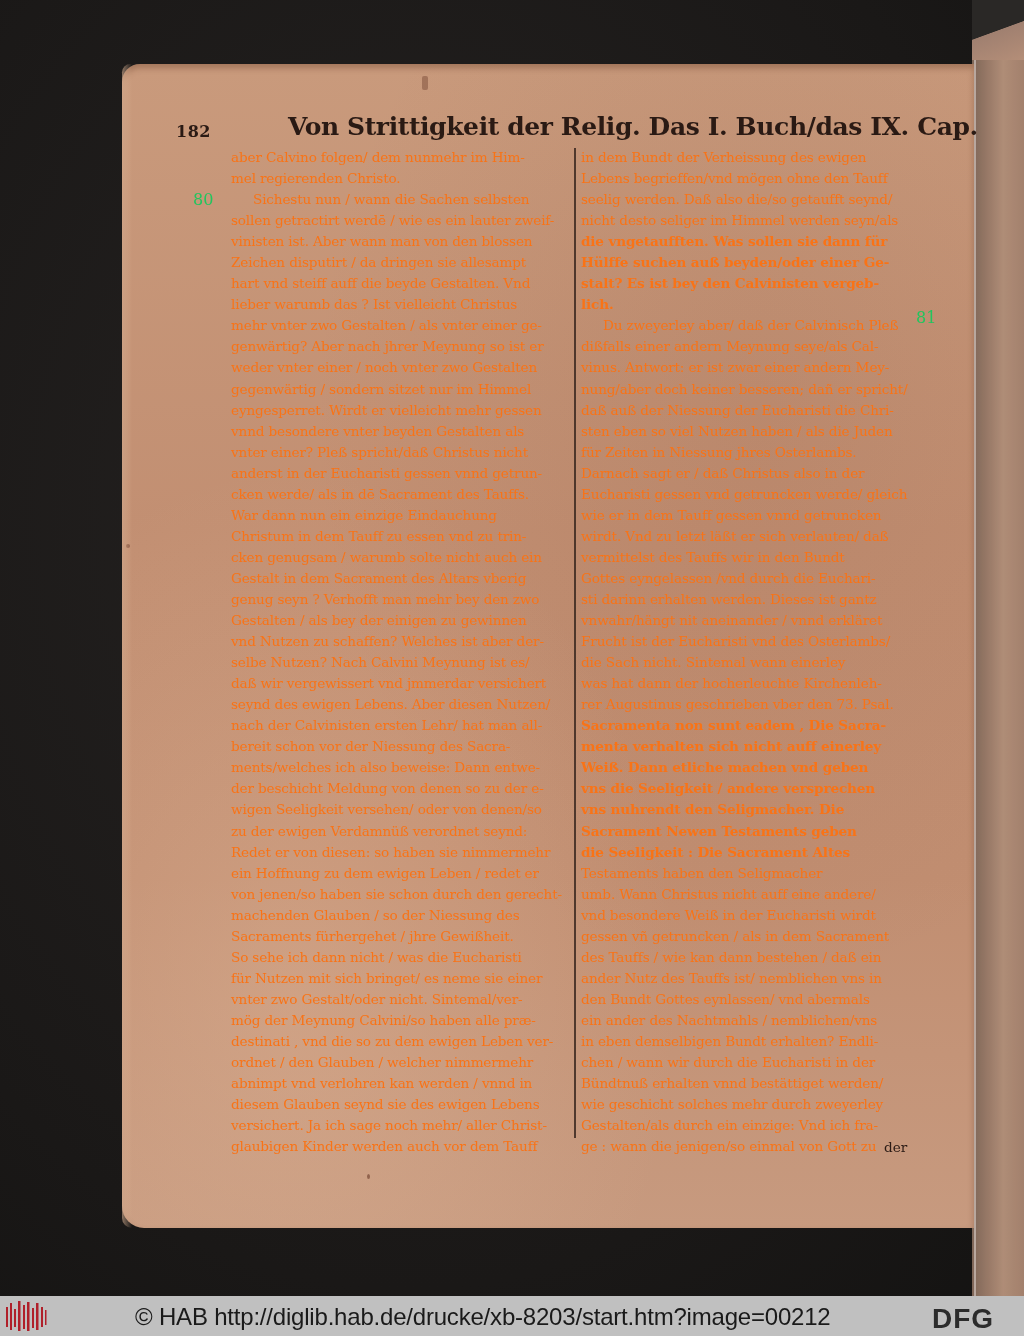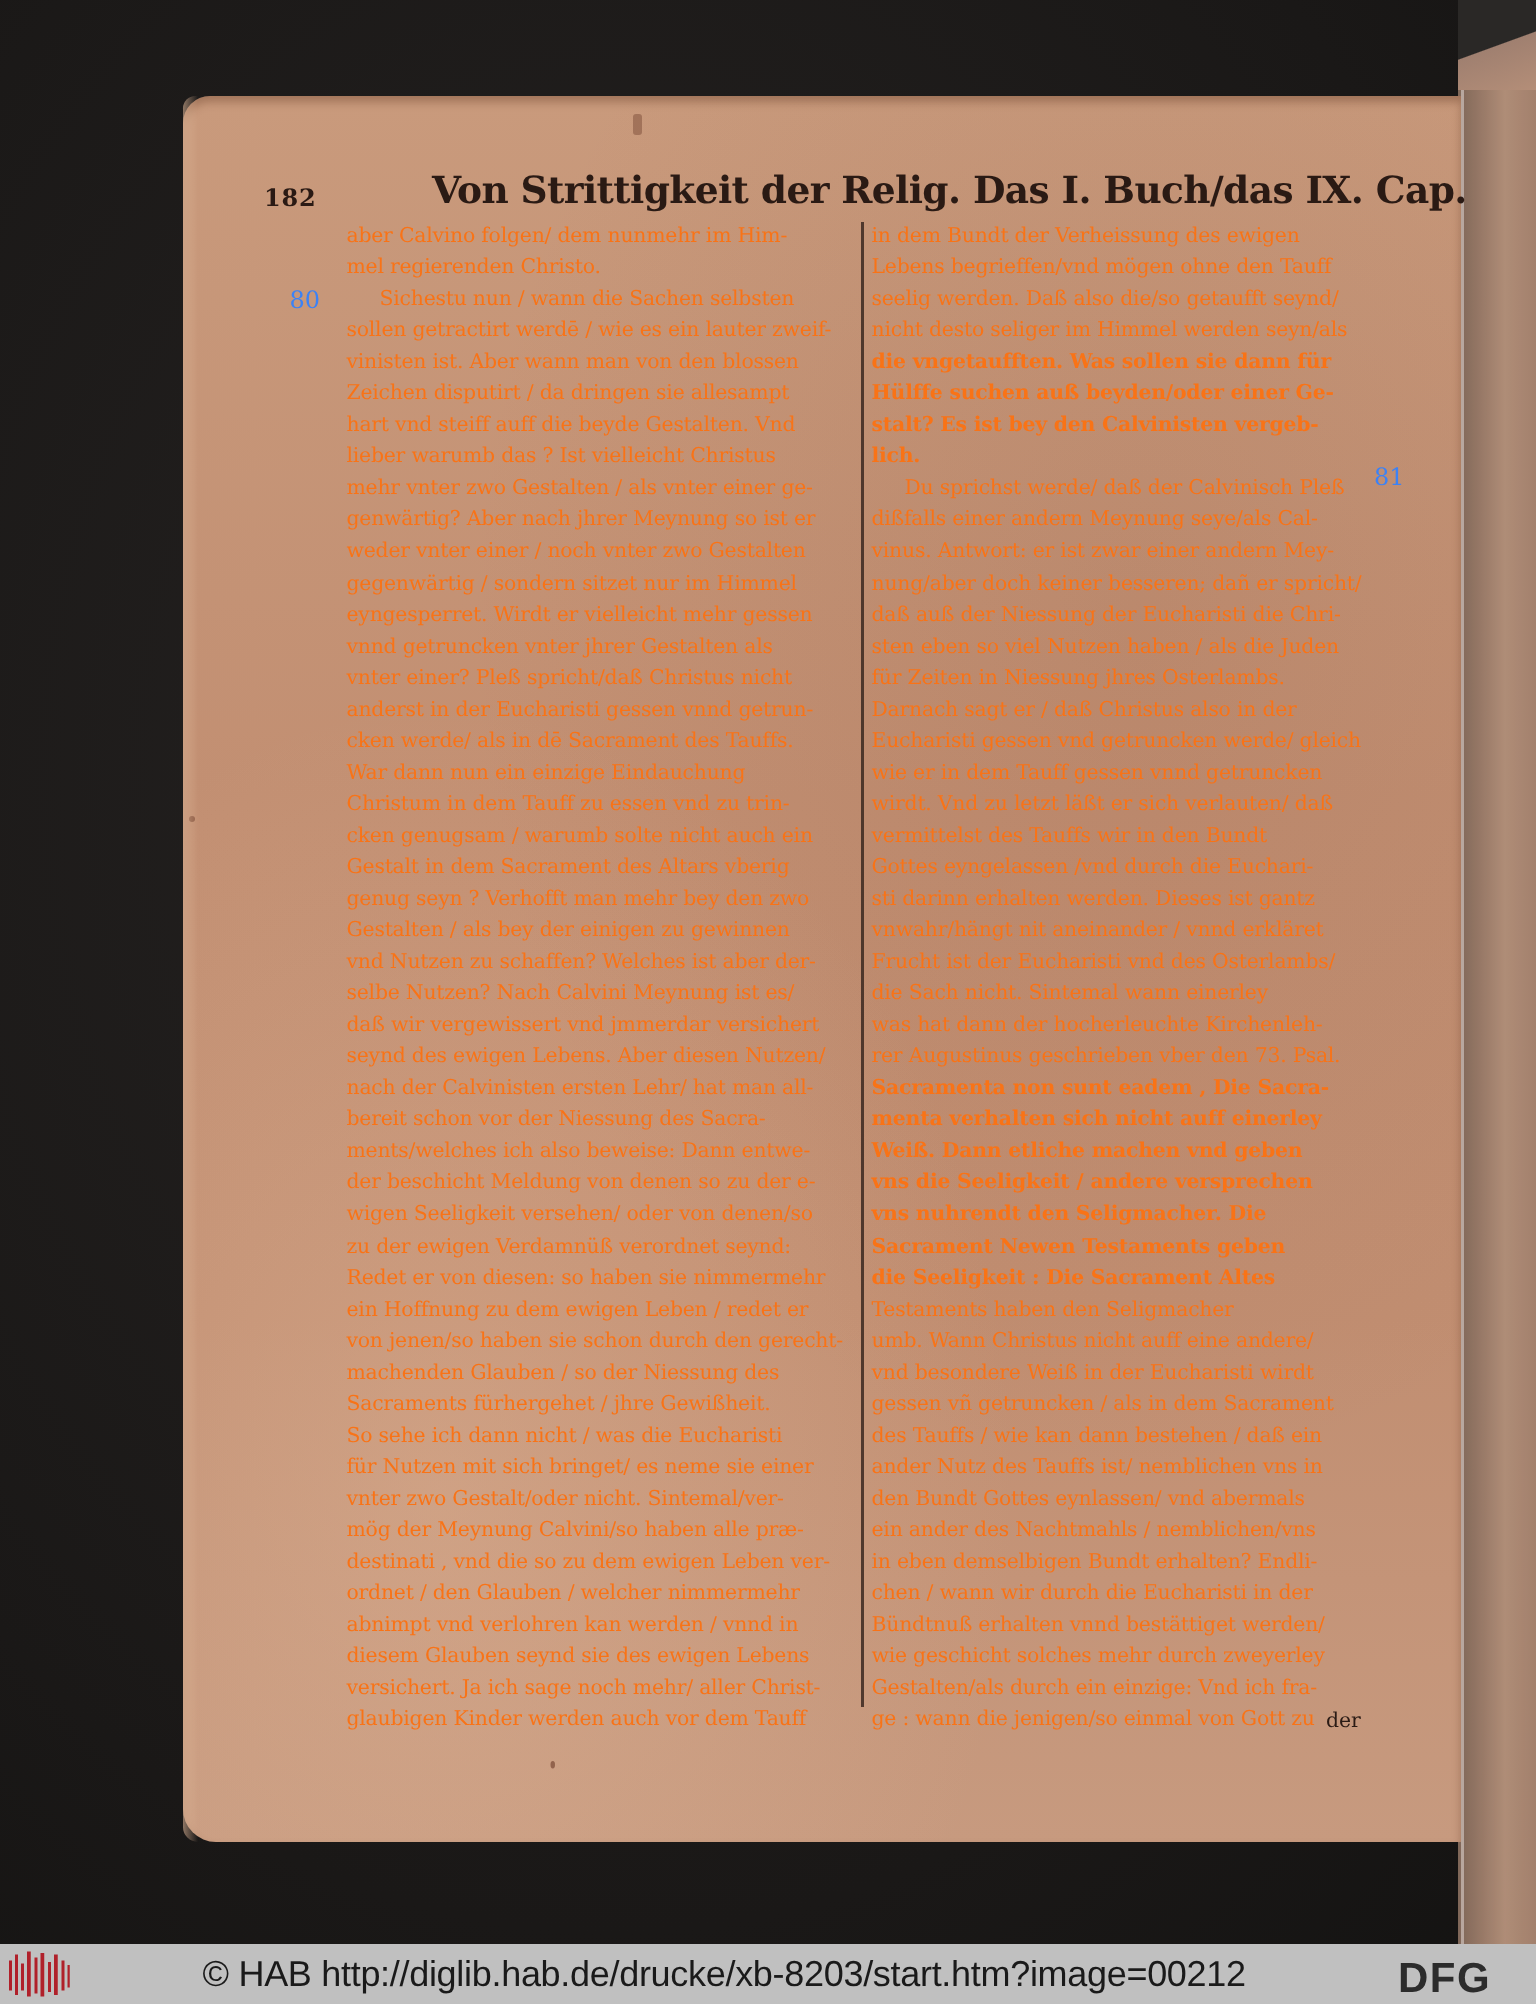--- a/index.html
+++ b/index.html
@@ -59,21 +59,21 @@
     }
     .col-left { left: 231px; width: 340px; }
     .col-right { left: 581px; width: 335px; }
     .col .line { white-space: nowrap; height: 21.05px; overflow: visible; text-align: justify; letter-spacing: -0.15px; }
     .col .line.indent { padding-left: 22px; }
     .col-rule {
       position: absolute; left: 574px; top: 148px; width: 1.5px; height: 990px;
       background: #3b2820; opacity: 0.85;
     }
     .margin-num {
-      position: absolute; font-family: "DejaVu Serif", serif; font-size: 16px; color: #3b82f6;
+      position: absolute; font-family: "DejaVu Serif", serif; font-size: 16px; color: #22c55e;
     }
     .catch {
       position: absolute; left: 884px; top: 1139px;
       font-family: "DejaVu Serif", serif; font-size: 13.6px; color: #2b1b15;
     }
     .footer {
       position: absolute; left: 0; top: 1296px; width: 1024px; height: 40px;
       background: #c0c0c0;
     }
     .footer .hab-logo {
@@ -119,21 +119,21 @@
     <div class="line">sollen getractirt werdē / wie es ein lauter zweif-</div>
     <div class="line">vinisten ist. Aber wann man von den blossen</div>
     <div class="line">Zeichen disputirt / da dringen sie allesampt</div>
     <div class="line">hart vnd steiff auff die beyde Gestalten. Vnd</div>
     <div class="line">lieber warumb das ? Ist vielleicht Christus</div>
     <div class="line">mehr vnter zwo Gestalten / als vnter einer ge-</div>
     <div class="line">genwärtig? Aber nach jhrer Meynung so ist er</div>
     <div class="line">weder vnter einer / noch vnter zwo Gestalten</div>
     <div class="line">gegenwärtig / sondern sitzet nur im Himmel</div>
     <div class="line">eyngesperret. Wirdt er vielleicht mehr gessen</div>
-    <div class="line">vnnd getruncken vnter jhrer Gestalten als</div>
+    <div class="line">vnnd besondere vnter beyden Gestalten als</div>
     <div class="line">vnter einer? Pleß spricht/daß Christus nicht</div>
     <div class="line">anderst in der Eucharisti gessen vnnd getrun-</div>
     <div class="line">cken werde/ als in dē Sacrament des Tauffs.</div>
     <div class="line">War dann nun ein einzige Eindauchung</div>
     <div class="line">Christum in dem Tauff zu essen vnd zu trin-</div>
     <div class="line">cken genugsam / warumb solte nicht auch ein</div>
     <div class="line">Gestalt in dem Sacrament des Altars vberig</div>
     <div class="line">genug seyn ? Verhofft man mehr bey den zwo</div>
     <div class="line">Gestalten / als bey der einigen zu gewinnen</div>
     <div class="line">vnd Nutzen zu schaffen? Welches ist aber der-</div>
@@ -165,21 +165,21 @@
 <div class="col-rule"></div>
 <div class="col col-right" id="col-right">
     <div class="line">in dem Bundt der Verheissung des ewigen</div>
     <div class="line">Lebens begrieffen/vnd mögen ohne den Tauff</div>
     <div class="line">seelig werden. Daß also die/so getaufft seynd/</div>
     <div class="line">nicht desto seliger im Himmel werden seyn/als</div>
     <div class="line" style="font-weight: bold;">die vngetaufften. Was sollen sie dann für</div>
     <div class="line" style="font-weight: bold;">Hülffe suchen auß beyden/oder einer Ge-</div>
     <div class="line" style="font-weight: bold;">stalt? Es ist bey den Calvinisten vergeb-</div>
     <div class="line" style="font-weight: bold;">lich.</div>
-    <div class="line indent">Du sprichst werde/ daß der Calvinisch Pleß</div>
+    <div class="line indent">Du zweyerley aber/ daß der Calvinisch Pleß</div>
     <div class="line">dißfalls einer andern Meynung seye/als Cal-</div>
     <div class="line">vinus. Antwort: er ist zwar einer andern Mey-</div>
     <div class="line">nung/aber doch keiner besseren; dañ er spricht/</div>
     <div class="line">daß auß der Niessung der Eucharisti die Chri-</div>
     <div class="line">sten eben so viel Nutzen haben / als die Juden</div>
     <div class="line">für Zeiten in Niessung jhres Osterlambs.</div>
     <div class="line">Darnach sagt er / daß Christus also in der</div>
     <div class="line">Eucharisti gessen vnd getruncken werde/ gleich</div>
     <div class="line">wie er in dem Tauff gessen vnnd getruncken</div>
     <div class="line">wirdt. Vnd zu letzt läßt er sich verlauten/ daß</div>

